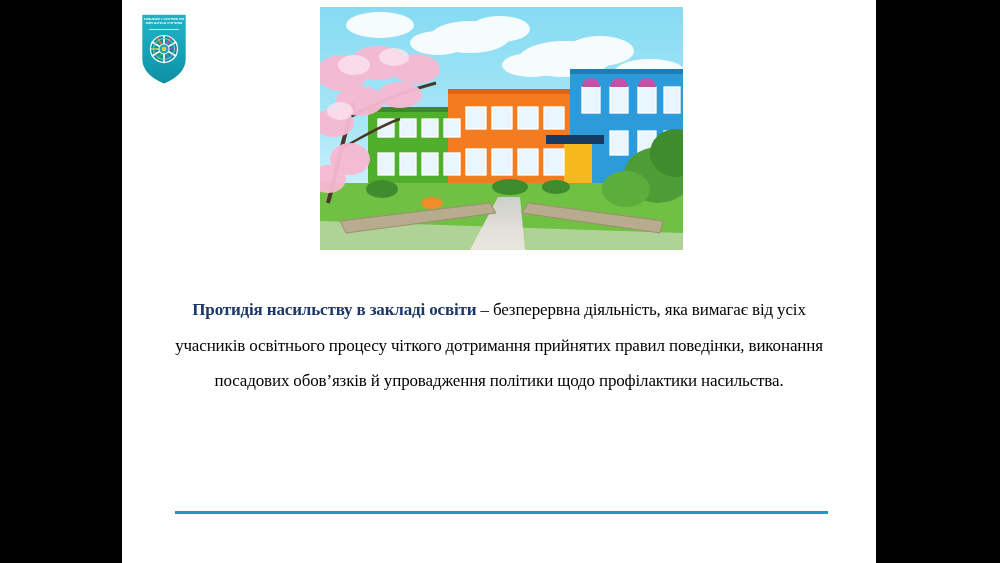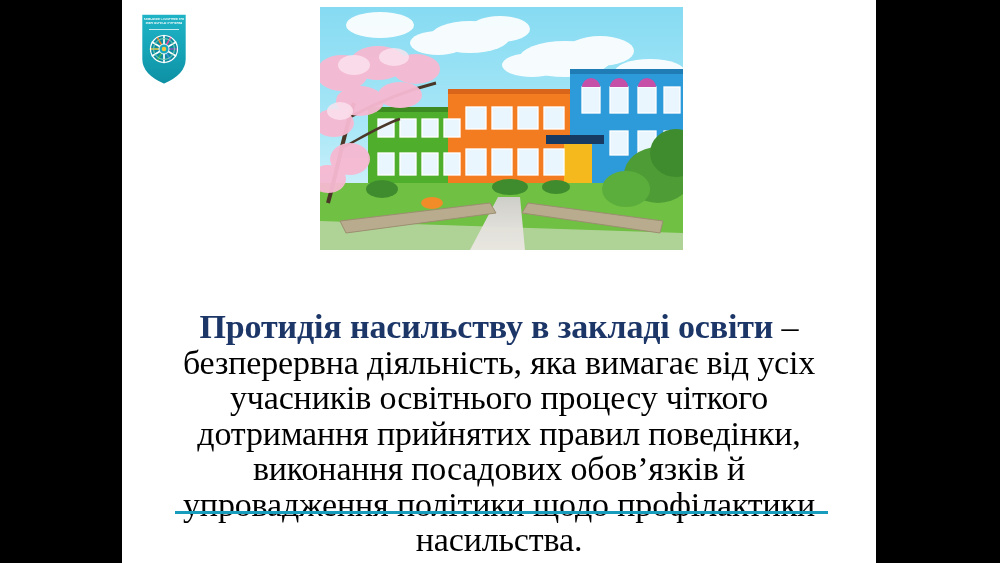--- a/index.html
+++ b/index.html
@@ -91,21 +91,21 @@
   }
   #school-photo svg { display: block; }
 
   
   #body-text {
     position: absolute;
     left: 40px;
     top: 275px;
     width: 674px;
     text-align: center;
-    font-size: 34px;
+    font-size: 17px;
     line-height: 35.5px;
     color: #000000;
     letter-spacing: -0.15px;
   }
   #body-text .lead {
     font-weight: bold;
     color: #1c3668;
   }
 
   

